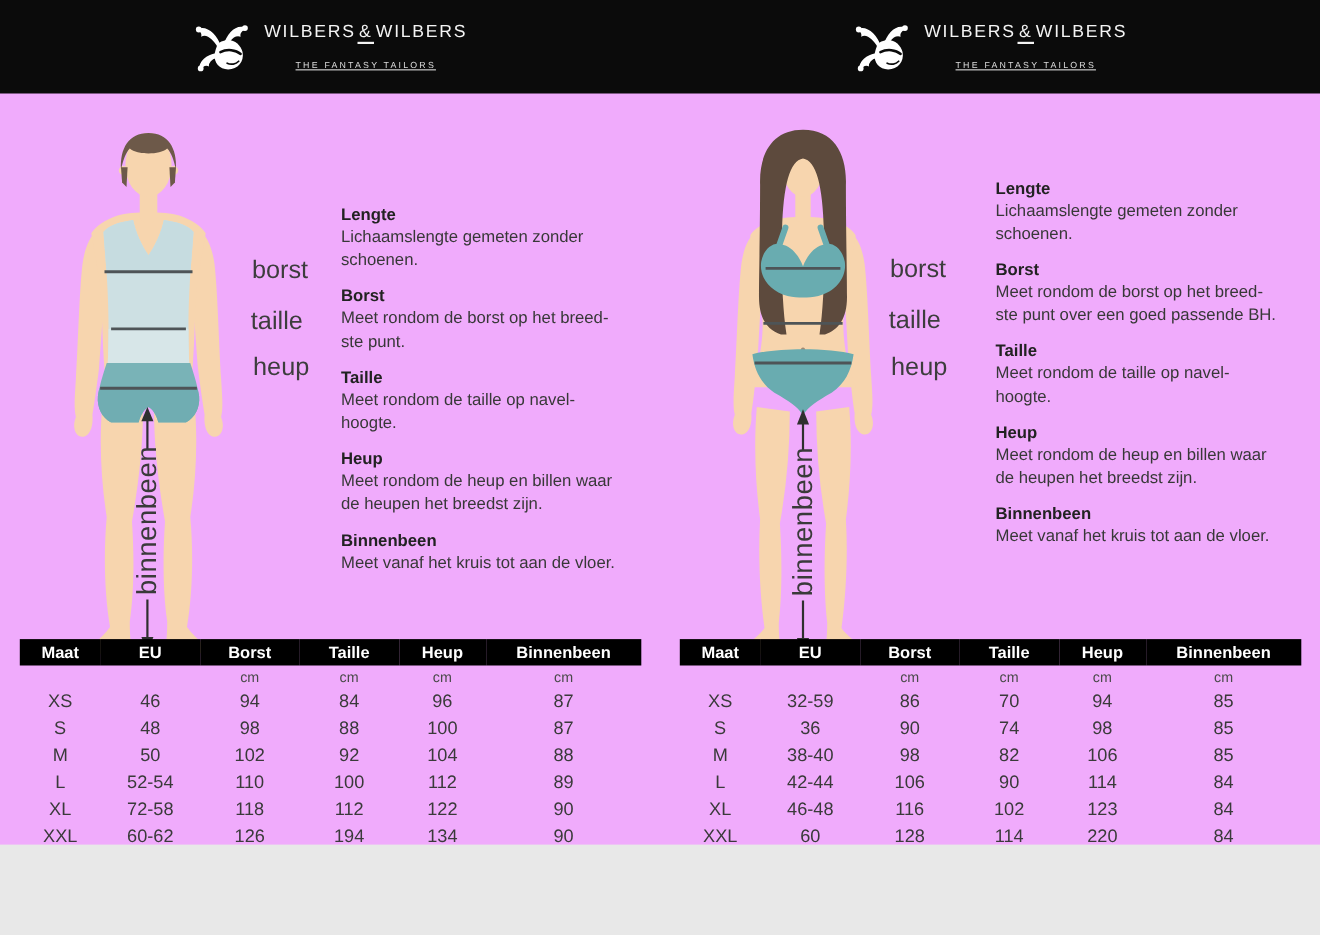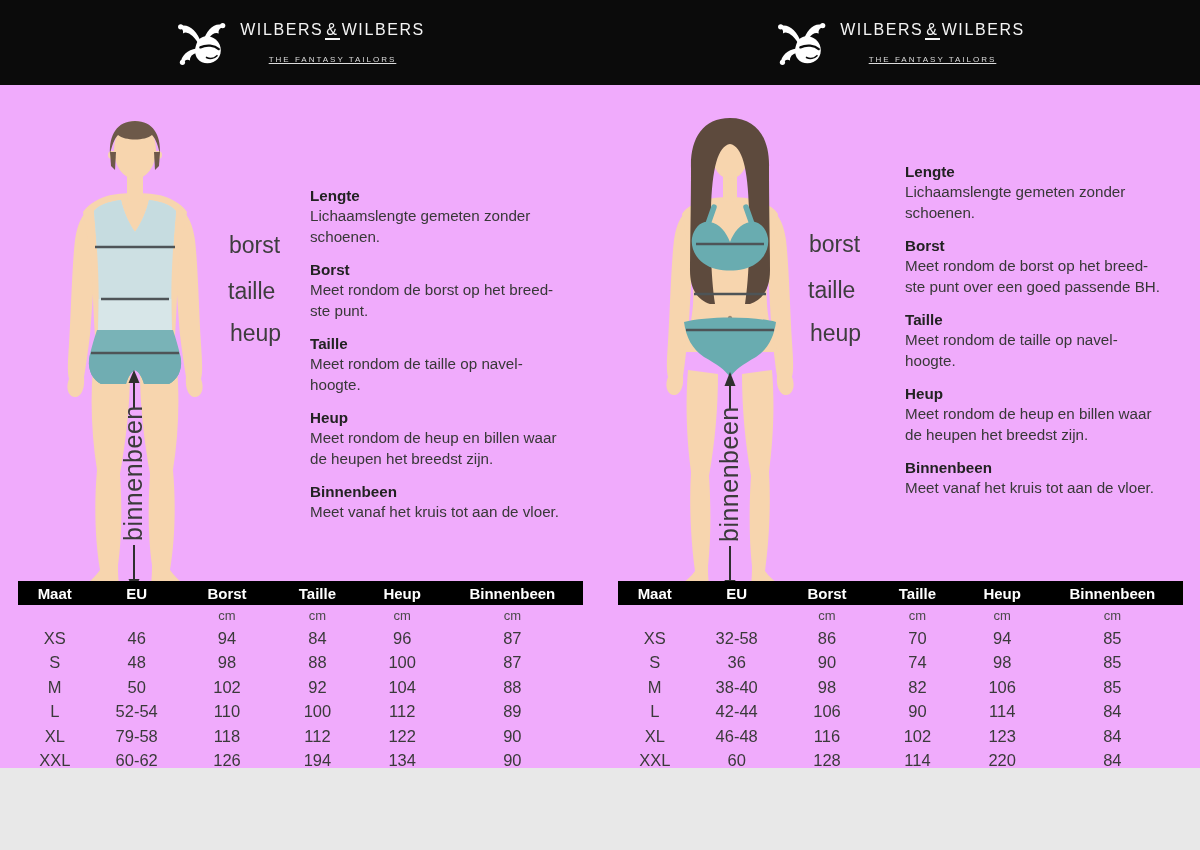--- a/index.html
+++ b/index.html
@@ -312,21 +312,21 @@
         <tr>
           <td>L</td>
           <td>52-54</td>
           <td>110</td>
           <td>100</td>
           <td>112</td>
           <td>89</td>
         </tr>
         <tr>
           <td>XL</td>
-          <td>79-58</td>
+          <td>72-58</td>
           <td>118</td>
           <td>112</td>
           <td>122</td>
           <td>90</td>
         </tr>
         <tr>
           <td>XXL</td>
           <td>60-62</td>
           <td>126</td>
           <td>194</td>
@@ -367,21 +367,21 @@
           <td></td>
           <td>cm</td>
           <td>cm</td>
           <td>cm</td>
           <td>cm</td>
         </tr>
     </thead>
     <tbody>
         <tr>
           <td>XS</td>
-          <td>32-58</td>
+          <td>32-59</td>
           <td>86</td>
           <td>70</td>
           <td>94</td>
           <td>85</td>
         </tr>
         <tr>
           <td>S</td>
           <td>36</td>
           <td>90</td>
           <td>74</td>

